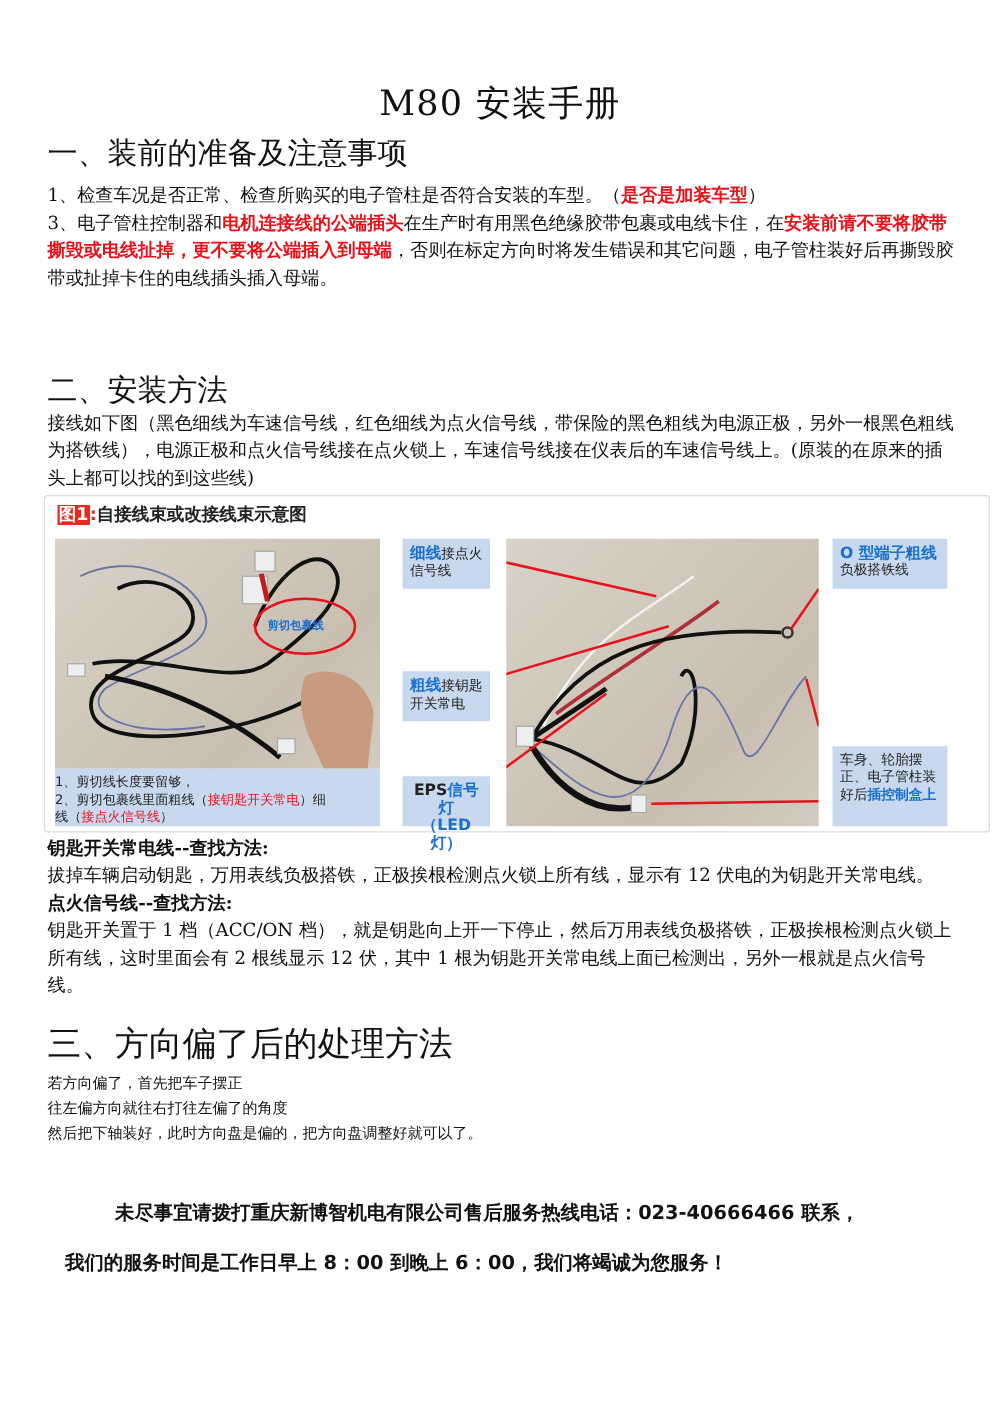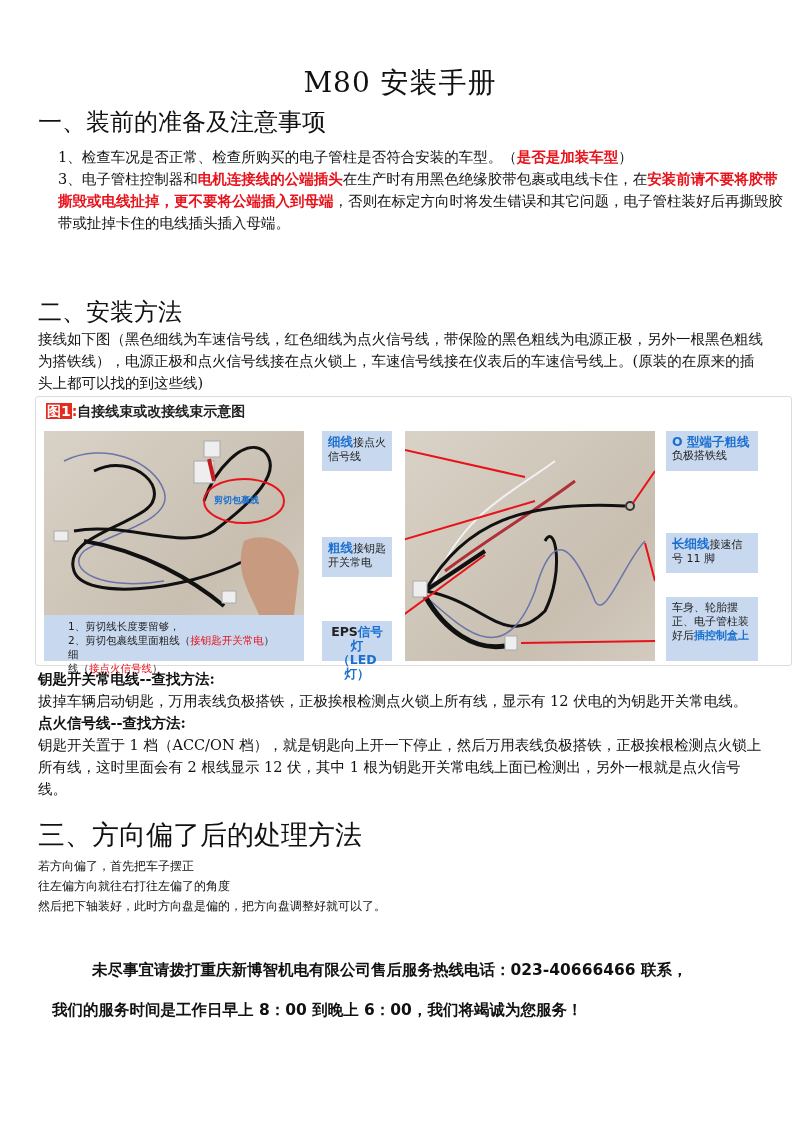--- a/index.html
+++ b/index.html
@@ -16,33 +16,33 @@
   .footer { font-size:15.5px; font-weight:bold; font-family:"DejaVu Sans","Liberation Sans",sans-serif; }
 
   
   .figure { left:35px; top:396px; width:755px; height:268px; border:1px solid #dcdcdc; background:#fff; border-radius:3px; }
   .fig-title { left:10px; top:6px; font-size:14px; font-weight:bold; font-family:"DejaVu Sans","Liberation Sans",sans-serif; color:#222; }
   .fig-title .num { color:#fff; background:#e52a1e; padding:0 1px; }
   .fig-title .colon { color:#e52a1e; }
   .photo { background:linear-gradient(135deg,#d9d2c6 0%,#cfc7ba 40%,#c8bfb1 70%,#d3cbbf 100%); overflow:hidden;text-align:right; }
   .label { background:#c8d9ef; font-size:11px; line-height:14px; padding:4px 6px; font-family:"DejaVu Sans","Liberation Sans",sans-serif; color:#222; box-sizing:border-box; }
   .label .blue { color:#1a6fcf; font-weight:bold; font-size:12.5px; }
-  .caption { background:#c8d9ef; font-size:10.5px; line-height:14px; padding:4px 24px; font-family:"DejaVu Sans","Liberation Sans",sans-serif; color:#222; box-sizing:border-box; }
+  .caption { background:#c8d9ef; font-size:10.5px; line-height:14px; padding:4px 0; font-family:"DejaVu Sans","Liberation Sans",sans-serif; color:#222; box-sizing:border-box; }
   .caption .hl { color:#e8121b; }
   .eps { text-align:center; font-weight:bold; font-size:12.5px; }
   .eps .blue { color:#1a6fcf; }
   svg { position:absolute; left:0; top:0; }
 </style>
 </head>
 <body>
 
 <div class="abs title">M80 安装手册</div>
 
 <div class="abs h1" style="top:106px;text-align:center;">一、装前的准备及注意事项</div>
-<div class="abs p" style="top:146px;margin-left:20px;">
+<div class="abs p" style="top:146px;">
   <div>
     <span>1、检查车况是否正常、检查所购买的电子管柱是否符合安装的车型。（</span><span class="red">是否是加装车型</span><span>）</span>
   </div>
   <div>
     <span>3、电子管柱控制器和</span><span class="red">电机连接线的公端插头</span><span>在生产时有用黑色绝缘胶带包裹或电线卡住，在</span><span class="red">安装前请不要将胶带撕毁或电线扯掉，更不要将公端插入到母端</span><span>，否则在标定方向时将发生错误和其它问题，电子管柱装好后再撕毁胶带或扯掉卡住的电线插头插入母端。</span>
   </div>
 </div>
 
 <div class="abs h1" style="top:296px;">二、安装方法</div>
 <div class="abs p" style="top:328px;">接线如下图（黑色细线为车速信号线，红色细线为点火信号线，带保险的黑色粗线为电源正极，另外一根黑色粗线为搭铁线），电源正极和点火信号线接在点火锁上，车速信号线接在仪表后的车速信号线上。(原装的在原来的插头上都可以找的到这些线)</div>
@@ -103,23 +103,20 @@
       <line x1="250" y1="40" x2="228" y2="72" stroke="#e8121b" stroke-width="2"></line>
       <line x1="250" y1="150" x2="240" y2="112" stroke="#e8121b" stroke-width="2"></line>
       <line x1="250" y1="210" x2="116" y2="212" stroke="#e8121b" stroke-width="2"></line>
     </svg>
   </div>
 
   <div class="abs label" style="left:630px; top:34px; width:92px; height:40px;">
     <div class="blue">O 型端子粗线</div>
     <div>负极搭铁线</div>
   </div>
-  <div class="abs label" style="left:630px; top:136px; width:92px; height:40px;">
-    <span class="blue">长细线</span><span>接速信号 11 脚</span>
-  </div>
   <div class="abs label" style="left:630px; top:200px; width:92px; height:64px;">
     <span>车身、轮胎摆正、电子管柱装好后</span><span class="blue" style="font-size:11px;">插控制盒上</span>
   </div>
 </div>
 
 <div class="abs p" style="top:668px;">
   <div class="bold">钥匙开关常电线--查找方法:</div>
   <div>拔掉车辆启动钥匙，万用表线负极搭铁，正极挨根检测点火锁上所有线，显示有 12 伏电的为钥匙开关常电线。</div>
   <div class="bold">点火信号线--查找方法:</div>
   <div>钥匙开关置于 1 档（ACC/ON 档），就是钥匙向上开一下停止，然后万用表线负极搭铁，正极挨根检测点火锁上所有线，这时里面会有 2 根线显示 12 伏，其中 1 根为钥匙开关常电线上面已检测出，另外一根就是点火信号线。</div>

